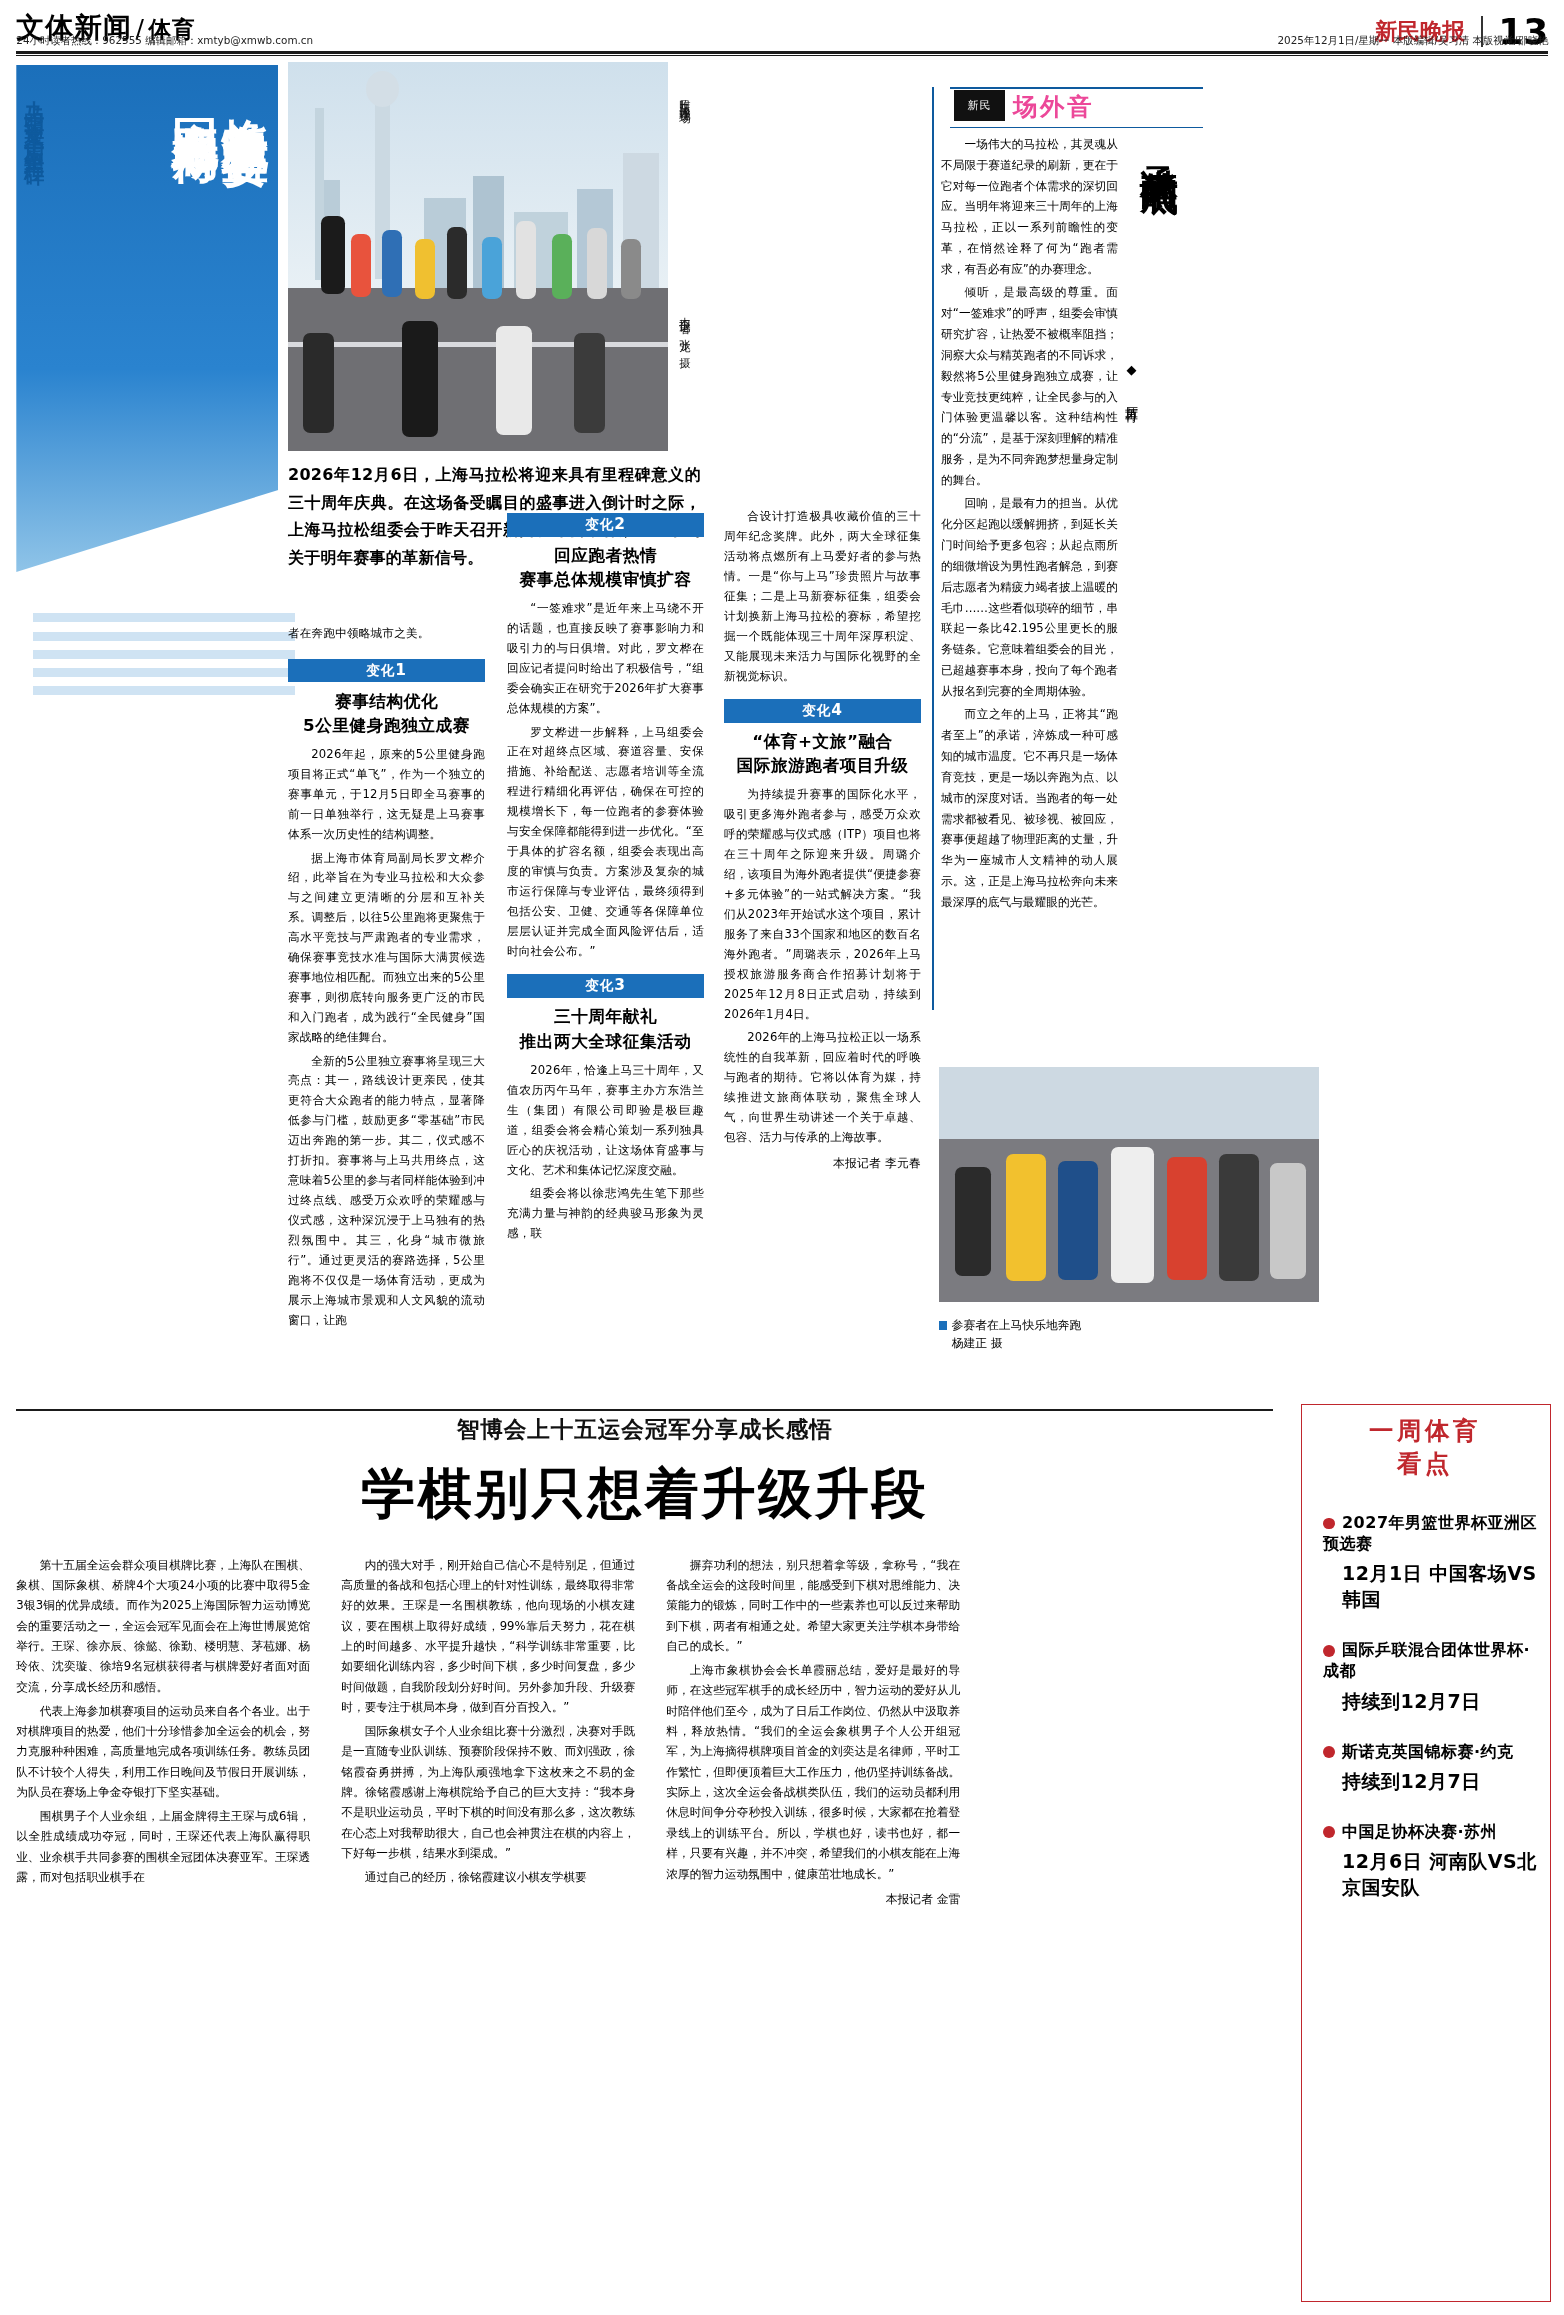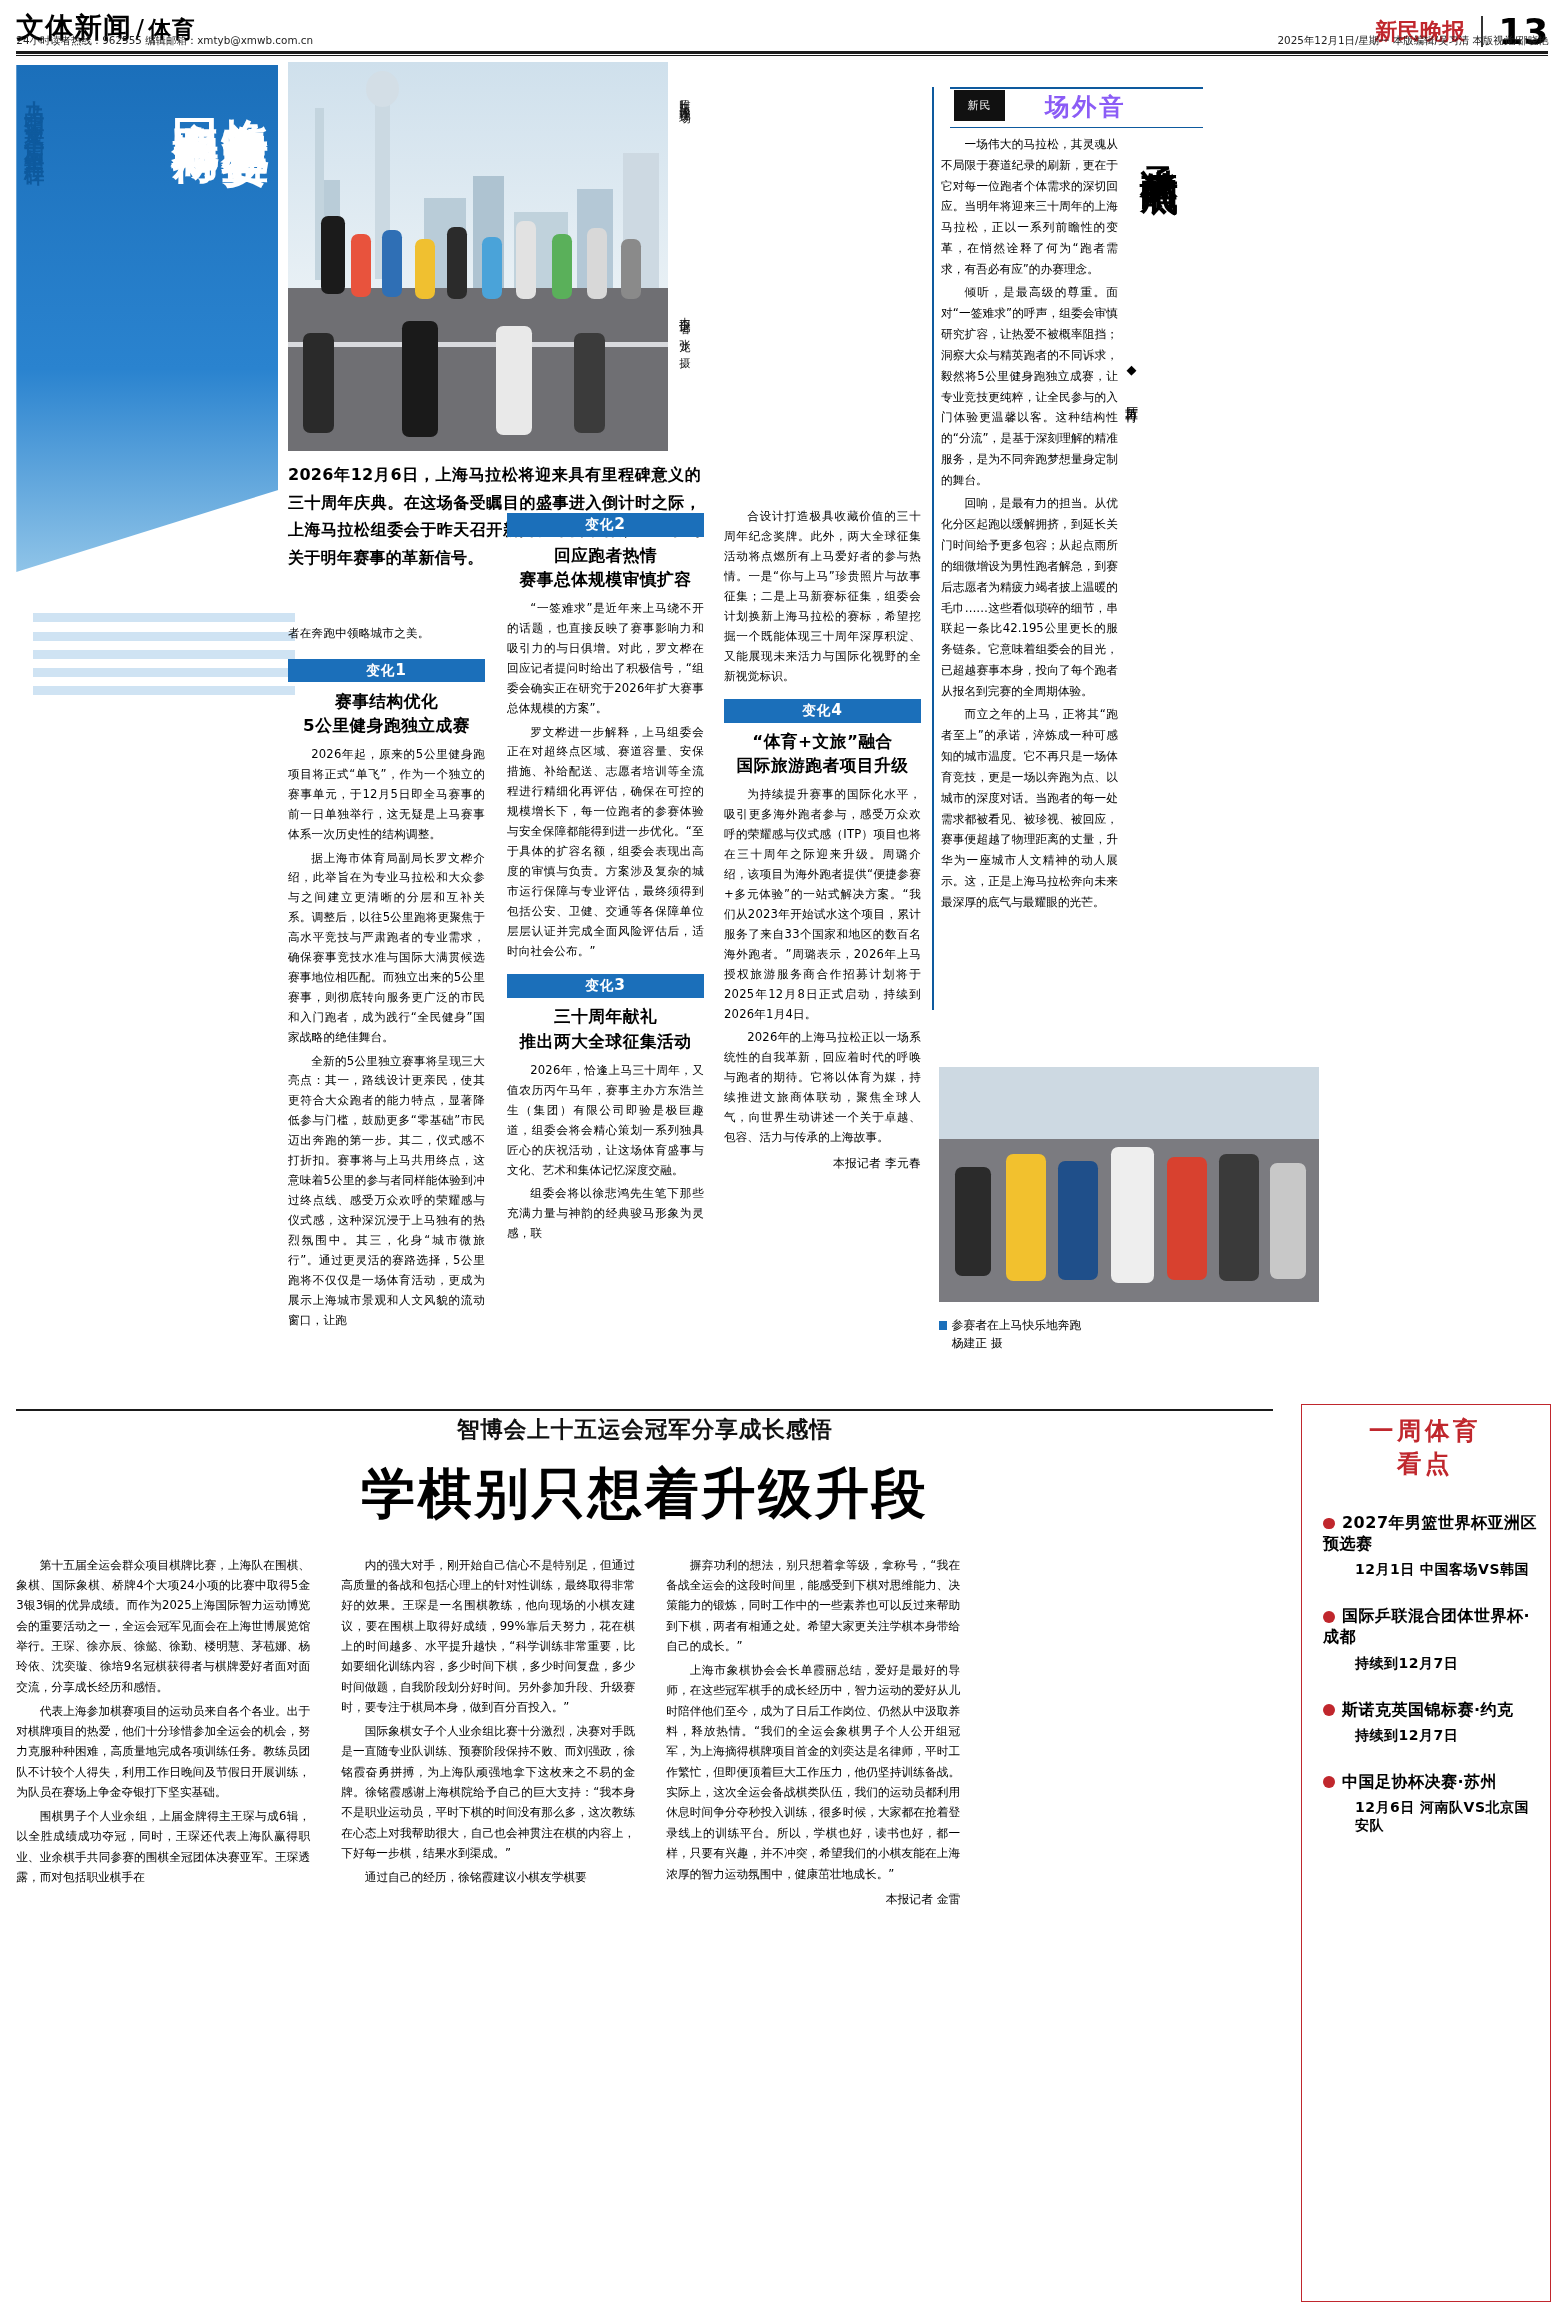--- a/index.html
+++ b/index.html
@@ -46,21 +46,21 @@
   .c2{left:507px;top:513px;width:197px;}
   .c3{left:724px;top:507px;width:197px;}
 
   .chg{margin:0 0 5.4px 0;}
   .chg-tag{position:relative;height:23.5px;background:#1b6fba;color:#fff;font-size:13.6px;font-weight:bold;
      text-align:center;line-height:23.5px;letter-spacing:0.9px;}
   .chg-tag .num{font-size:15.4px;}
   .chg-title{text-align:center;font-size:16.7px;font-weight:bold;line-height:1.45;margin:6.3px 0 8.1px;letter-spacing:0.5px;}
   .col p{margin:0 0 3.6px 0;text-indent:2em;}
   .op-head{position:absolute;left:950px;top:87px;width:253px;height:38px;border-top:2.7px solid #0e5a9e;border-bottom:1.8px solid #0e5a9e;}
-  .op-head-txt{position:absolute;left:1013px;top:91px;font-size:24.4px;font-weight:bold;letter-spacing:2.7px;color:#8b5cf6;margin-left:32px;}
+  .op-head-txt{position:absolute;left:1013px;top:91px;font-size:24.4px;font-weight:bold;letter-spacing:2.7px;color:#ec4899;}
   .op-badge{position:absolute;left:954px;top:90px;width:51px;height:31px;background:#111;color:#fff;
       font-size:11px;text-align:center;line-height:31px;letter-spacing:0.9px;}
   .op-title{position:absolute;left:1138px;top:136px;writing-mode:vertical-rl;text-orientation:upright;
       font-size:38px;font-weight:bold;letter-spacing:2.7px;line-height:1.05;}
   .op-author{position:absolute;left:1122px;top:362px;writing-mode:vertical-rl;text-orientation:upright;
       font-size:13px;letter-spacing:1.8px;}
   .op-body{position:absolute;left:941px;top:134px;width:177px;font-size:11.7px;line-height:1.78;
       text-align:justify;}
   .op-body p{margin:0 0 2.7px 0;text-indent:2em;}
   .op-divider{position:absolute;left:932px;top:87px;width:1.8px;height:923px;background:#0e5a9e;}
@@ -80,21 +80,21 @@
   .low-col p{margin:0 0 3.6px 0;text-indent:2em;}
 
   
   .side{position:absolute;left:1301px;top:1404px;width:248px;height:896px;border:1.8px solid #c0272d;}
   .side-title{position:absolute;left:1301px;top:1415px;width:248px;text-align:center;font-size:24.4px;
      font-weight:bold;color:#c0272d;letter-spacing:3.6px;line-height:1.35;}
   .side-list{position:absolute;left:1323px;top:1513px;width:217px;}
   .side-item{margin-bottom:27px;}
   .side-item .dot{display:inline-block;width:11.8px;height:11.8px;border-radius:50%;background:#c0272d;margin-right:7.2px;vertical-align:middle;}
   .side-item .t{font-size:16px;font-weight:bold;display:inline;vertical-align:middle;letter-spacing:0.5px;}
-  .side-item .d{font-size:14px;font-weight:bold;margin-top:6.3px;margin-left:32px;letter-spacing:0.5px;}
+  .side-item .d{font-size:19px;font-weight:bold;margin-top:6.3px;margin-left:19px;letter-spacing:0.5px;}
 
   
   .stripes{position:absolute;left:16.3px;top:543px;width:262px;height:154px;}
   .stripes i{position:absolute;left:0;width:262px;height:9px;background:#cfe3f3;}
 
   
   .sky{position:absolute;left:0;top:0;width:380px;height:226px;background:linear-gradient(180deg,#cfe0ec 0%,#e8f0f5 100%);}
   .skyline{position:absolute;left:0;top:109px;width:380px;height:118px;}
   .tower{position:absolute;background:#b9ccd8;}
   .road{position:absolute;left:0;top:226px;width:380px;height:163px;background:#6f6f73;}

